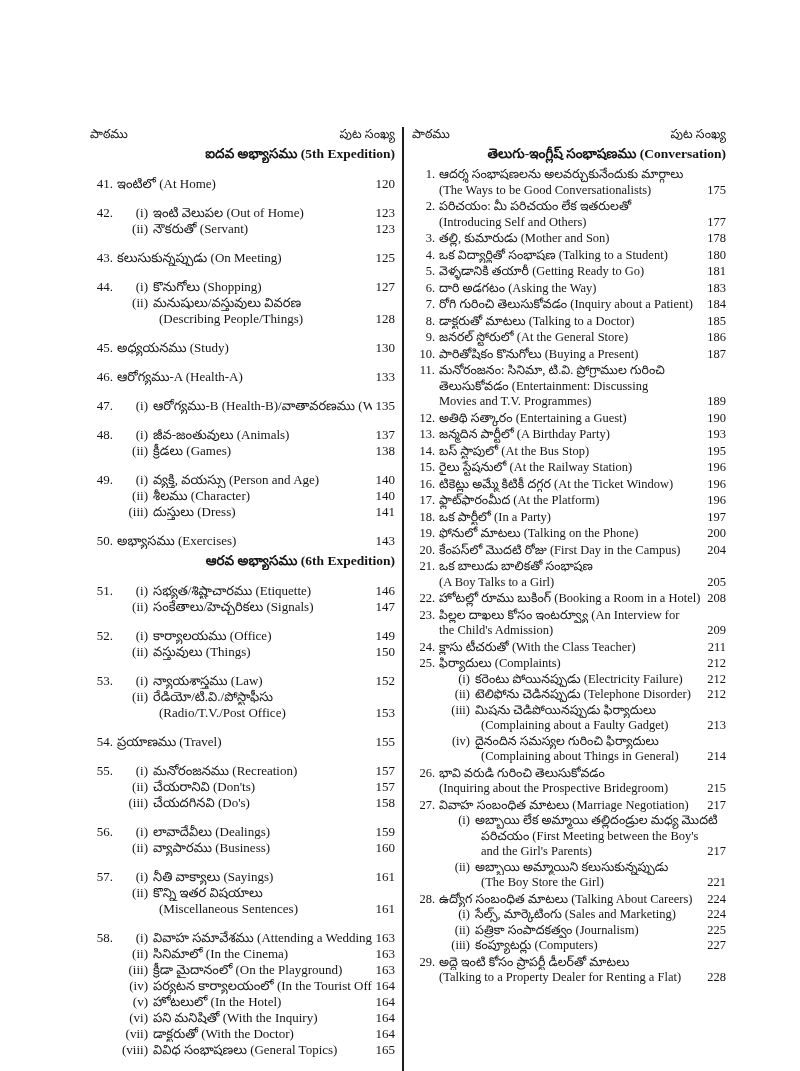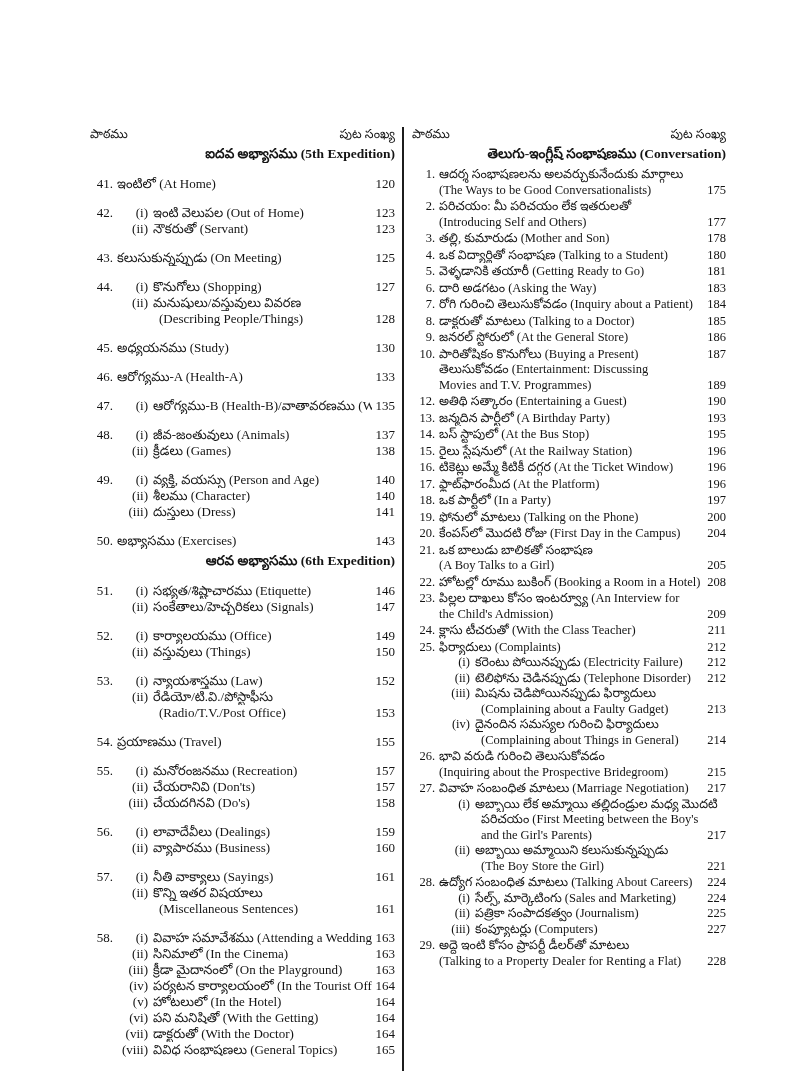--- a/index.html
+++ b/index.html
@@ -310,21 +310,21 @@
           </div>
           <div class="row">
             <span class="n"></span>
             <span class="s">(v)</span>
             <span class="t">హోటలులో (In the Hotel)</span>
             <span class="p">164</span>
           </div>
           <div class="row">
             <span class="n"></span>
             <span class="s">(vi)</span>
-            <span class="t">పని మనిషితో (With the Getting)</span>
+            <span class="t">పని మనిషితో (With the Inquiry)</span>
             <span class="p">164</span>
           </div>
           <div class="row">
             <span class="n"></span>
             <span class="s">(vii)</span>
             <span class="t">డాక్టరుతో (With the Doctor)</span>
             <span class="p">164</span>
           </div>
           <div class="row">
             <span class="n"></span>
@@ -415,20 +415,24 @@
           <div class="row m">
             <span class="n">9.</span>
             <span class="t">జనరల్ స్టోరులో (At the General Store)</span>
             <span class="p">186</span>
           </div>
           <div class="row m">
             <span class="n">10.</span>
             <span class="t">పారితోషికం కొనుగోలు (Buying a Present)</span>
             <span class="p">187</span>
           </div>
+          <div class="row m">
+            <span class="n">11.</span>
+            <span class="t">మనోరంజనం: సినిమా, టి.వి. ప్రోగ్రాముల గురించి</span>
+          </div>
           <div class="row">
             <span class="n"></span>
             <span class="t">తెలుసుకోవడం (Entertainment: Discussing</span>
           </div>
           <div class="row">
             <span class="n"></span>
             <span class="t">Movies and T.V. Programmes)</span>
             <span class="p">189</span>
           </div>
           <div class="row m">

